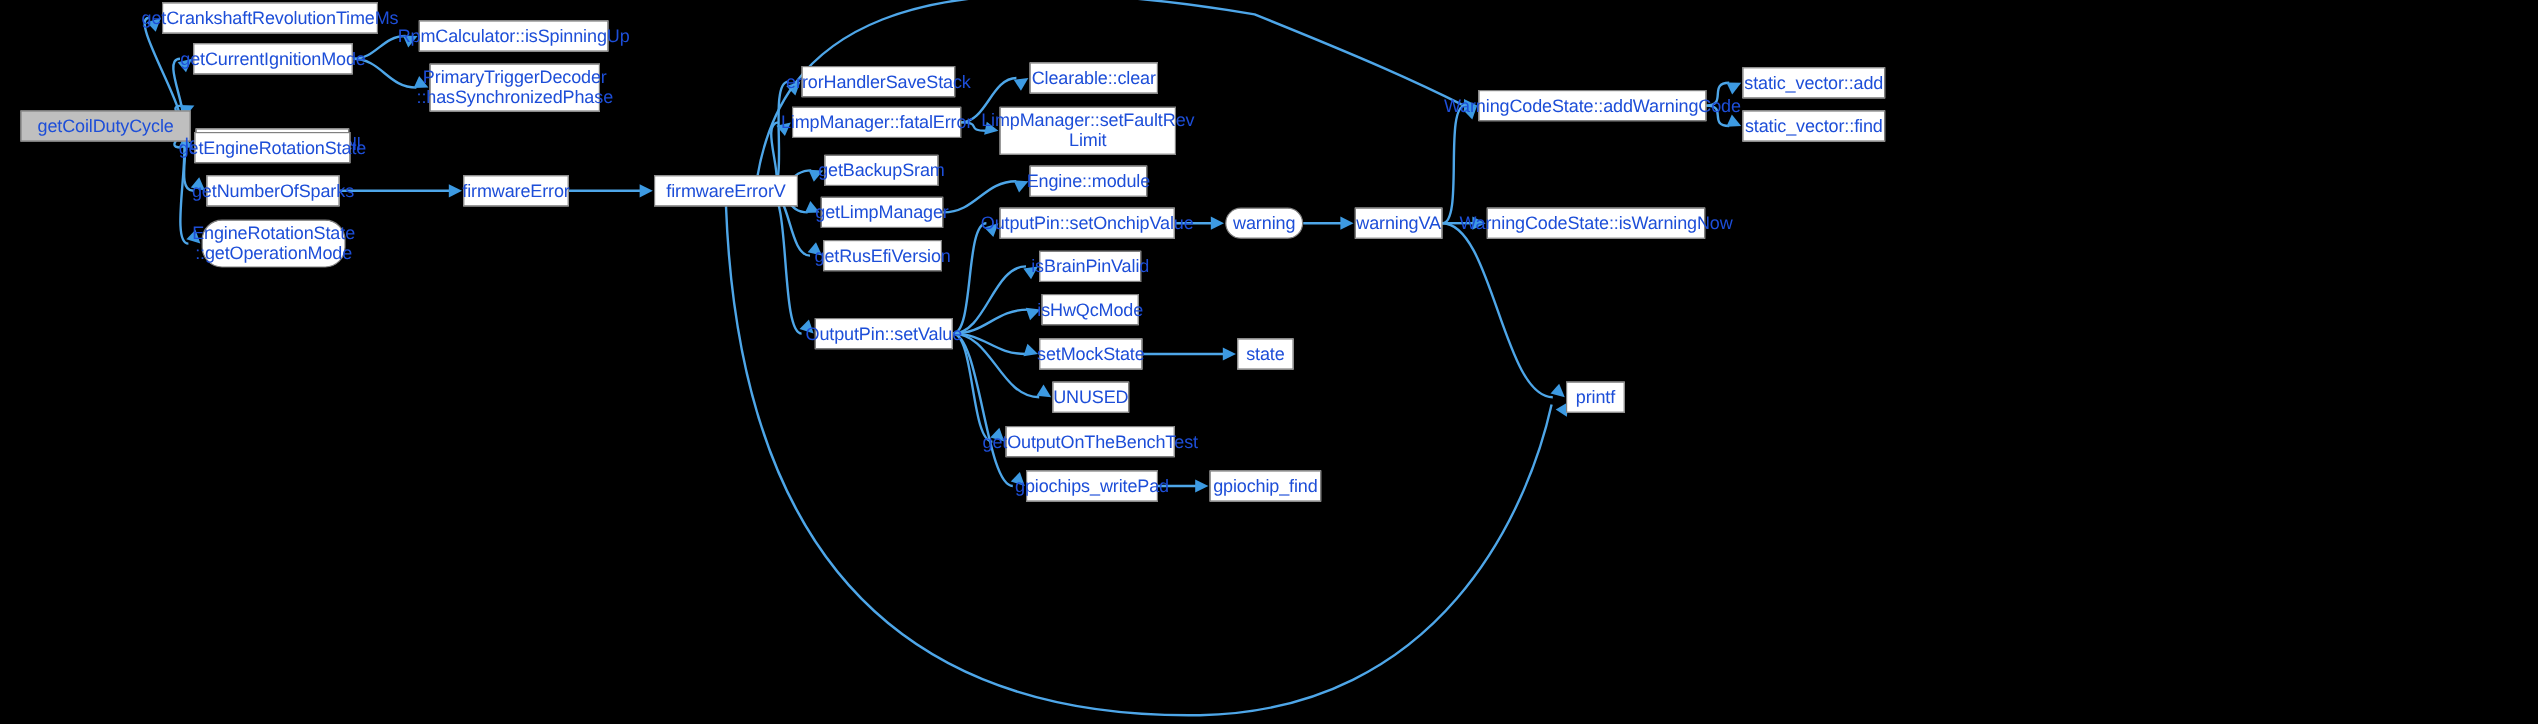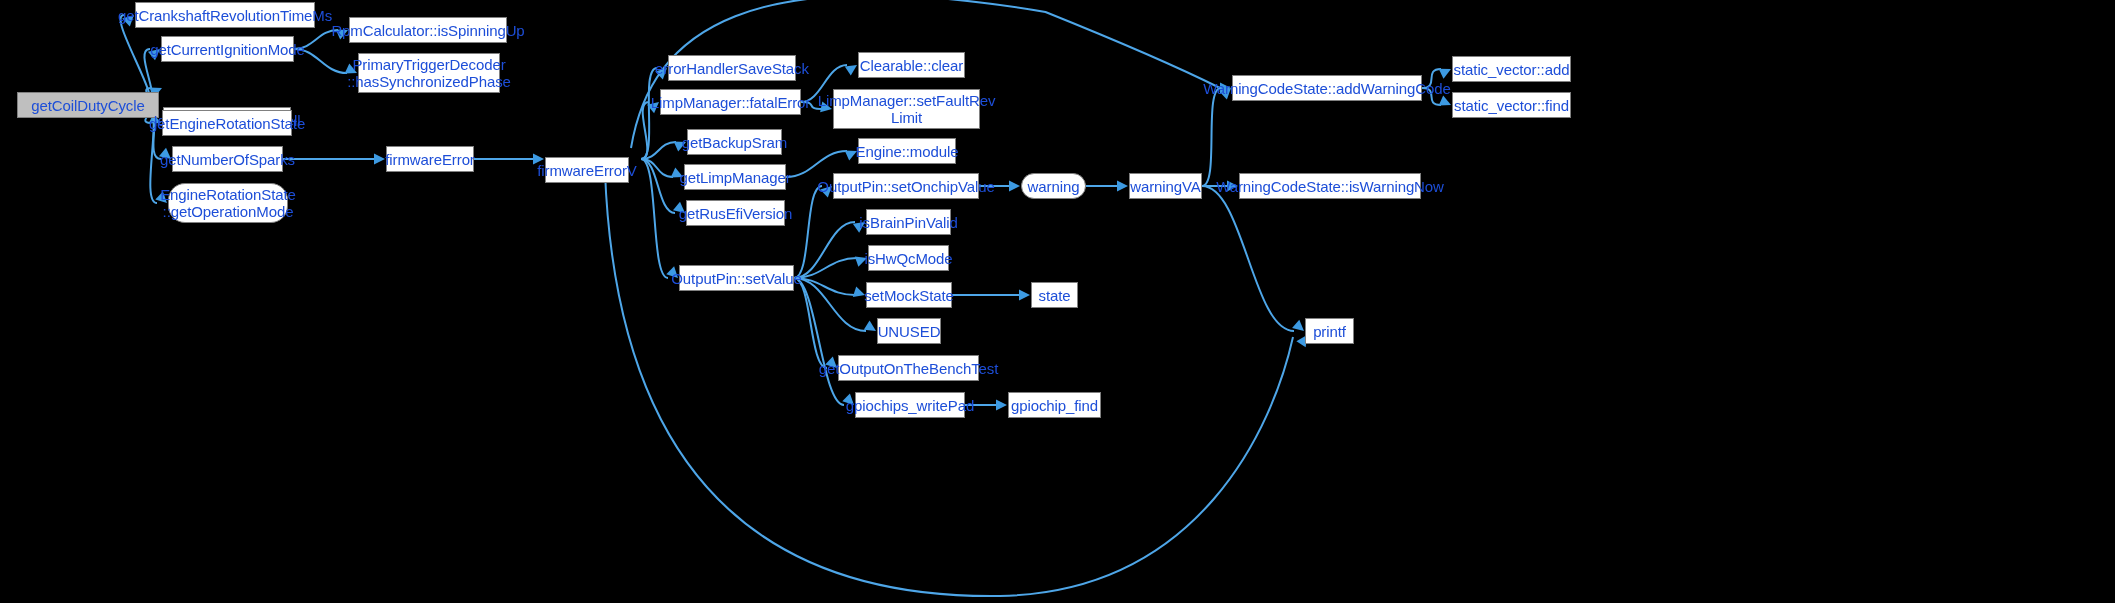--- a/index.html
+++ b/index.html
@@ -138,21 +138,21 @@
       <div class="node" style="left: 161px; top: 36px; width: 133px; height: 26px;">getCurrentIgnitionMode</div>
       <div class="node" style="left: 163px; top: 75px; width: 128px; height: 26px; margin-top: 32px;">IgnitionState::getDwell</div>
       <div class="node" style="left: 162px; top: 110px; width: 130px; height: 26px;">getEngineRotationState</div>
       <div class="node" style="left: 172px; top: 146px; width: 111px; height: 26px;">getNumberOfSparks</div>
       <div class="node" style="left: 168px; top: 183px; width: 120px; height: 40px; border-radius: 17px;">EngineRotationState
 ::getOperationMode</div>
       <div class="node" style="left: 349px; top: 17px; width: 158px; height: 26px;">RpmCalculator::isSpinningUp</div>
       <div class="node" style="left: 358px; top: 53px; width: 142px; height: 40px;">PrimaryTriggerDecoder
 ::hasSynchronizedPhase</div>
       <div class="node" style="left: 386px; top: 146px; width: 88px; height: 26px;">firmwareError</div>
-      <div class="node" style="left: 545px; top: 157px; width: 84px; height: 26px;">firmwareErrorV</div>
+      <div class="node" style="left: 545px; top: 146px; width: 120px; height: 26px;">firmwareErrorV</div>
       <div class="node" style="left: 668px; top: 55px; width: 128px; height: 26px;">errorHandlerSaveStack</div>
       <div class="node" style="left: 660px; top: 89px; width: 141px; height: 26px;">LimpManager::fatalError</div>
       <div class="node" style="left: 687px; top: 129px; width: 95px; height: 26px;">getBackupSram</div>
       <div class="node" style="left: 684px; top: 164px; width: 102px; height: 26px;">getLimpManager</div>
       <div class="node" style="left: 686px; top: 200px; width: 99px; height: 26px;">getRusEfiVersion</div>
       <div class="node" style="left: 679px; top: 265px; width: 115px; height: 26px;">OutputPin::setValue</div>
       <div class="node" style="left: 858px; top: 52px; width: 107px; height: 26px;">Clearable::clear</div>
       <div class="node" style="left: 833px; top: 89px; width: 147px; height: 40px;">LimpManager::setFaultRev
 Limit</div>
       <div class="node" style="left: 858px; top: 138px; width: 98px; height: 26px;">Engine::module</div>

